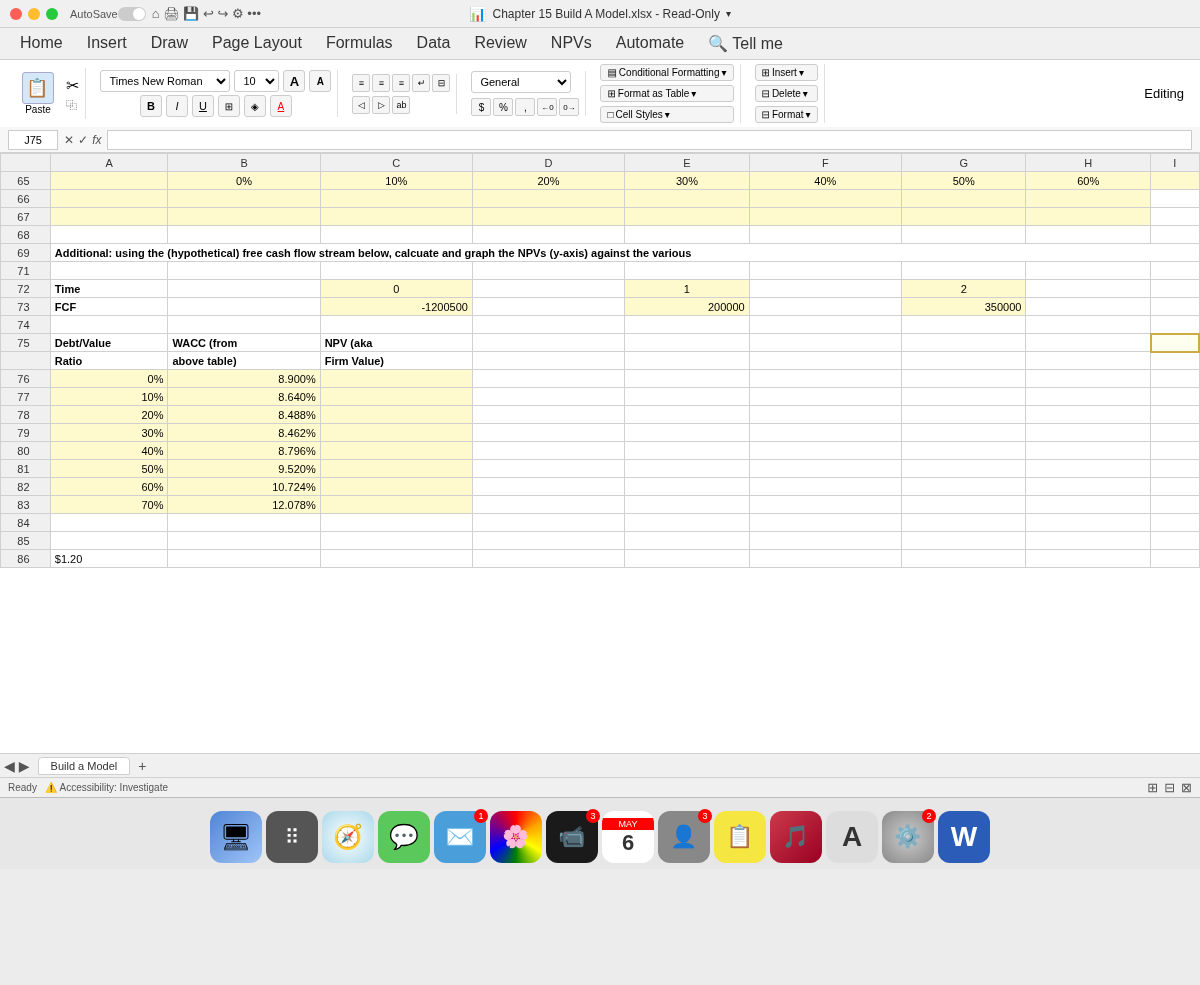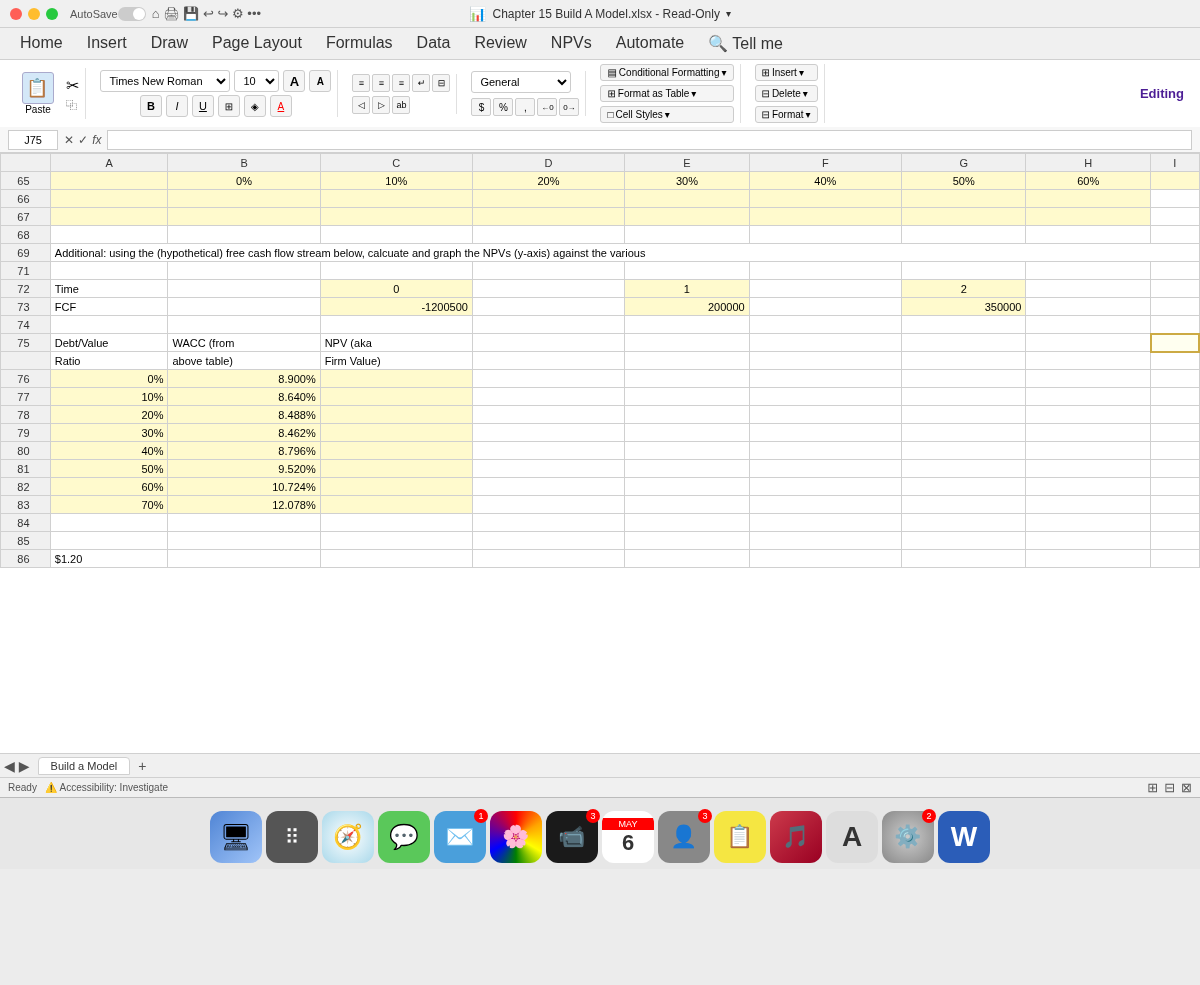--- a/index.html
+++ b/index.html
@@ -151,22 +151,22 @@
 
     
     .ribbon-right {
       margin-left: auto;
       display: flex;
       align-items: center;
       gap: 4px;
     }
     .editing-label {
       font-size: 13px;
-      color: #4c1d95;
-      font-weight: 700;
+      color: #000000;
+      font-weight: 400;
       padding: 4px 8px;
     }
 
     
     .formula-bar {
       display: flex;
       align-items: center;
       padding: 3px 8px;
       gap: 6px;
       background: #f7f7f7;
@@ -230,21 +230,21 @@
       width: 36px;
       min-width: 36px;
     }
 
     .cell-data {
       padding: 1px 4px;
     }
     .cell-center { text-align: center; }
     .cell-right { text-align: right; }
     .cell-left { text-align: left; }
-    .cell-bold { font-weight: normal; }
+    .cell-bold { font-weight: bold; }
     .cell-yellow { background: #fffacd; }
     .cell-light-yellow { background: #fffff0; }
 
     
     .sheet-tabs {
       display: flex;
       align-items: center;
       background: #f0f0f0;
       border-top: 1px solid #d0d0d0;
       padding: 2px 4px;

